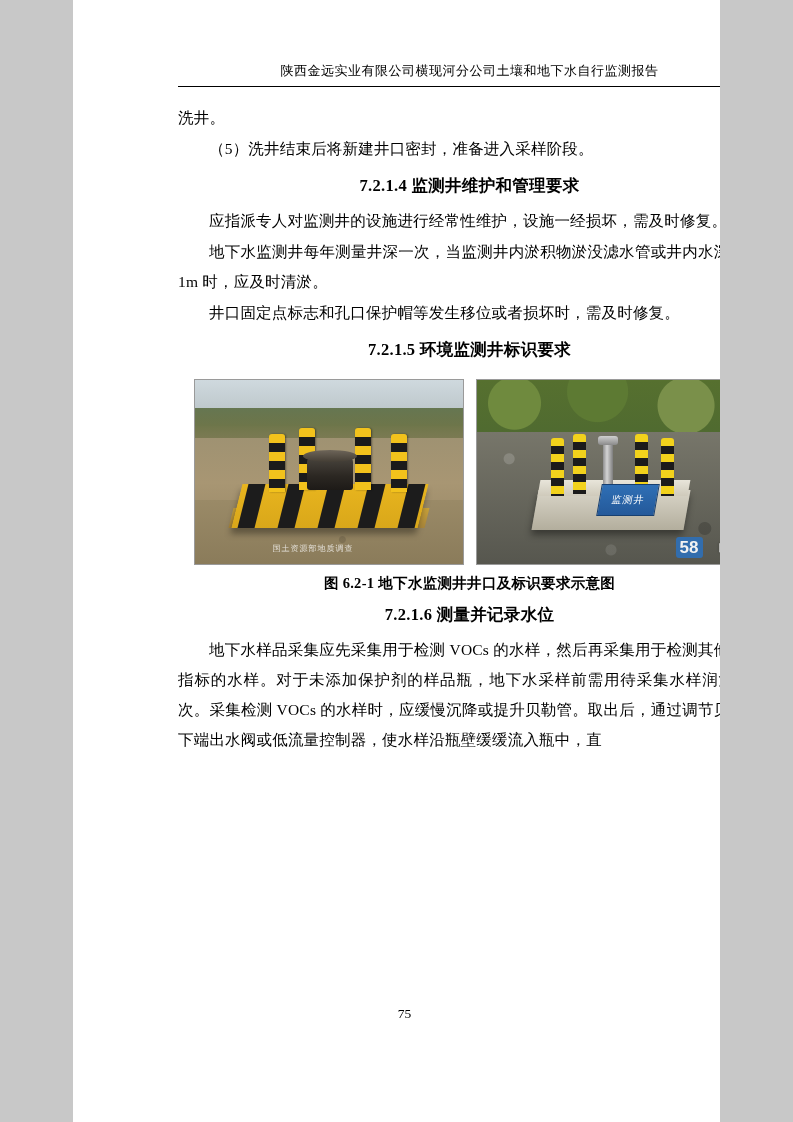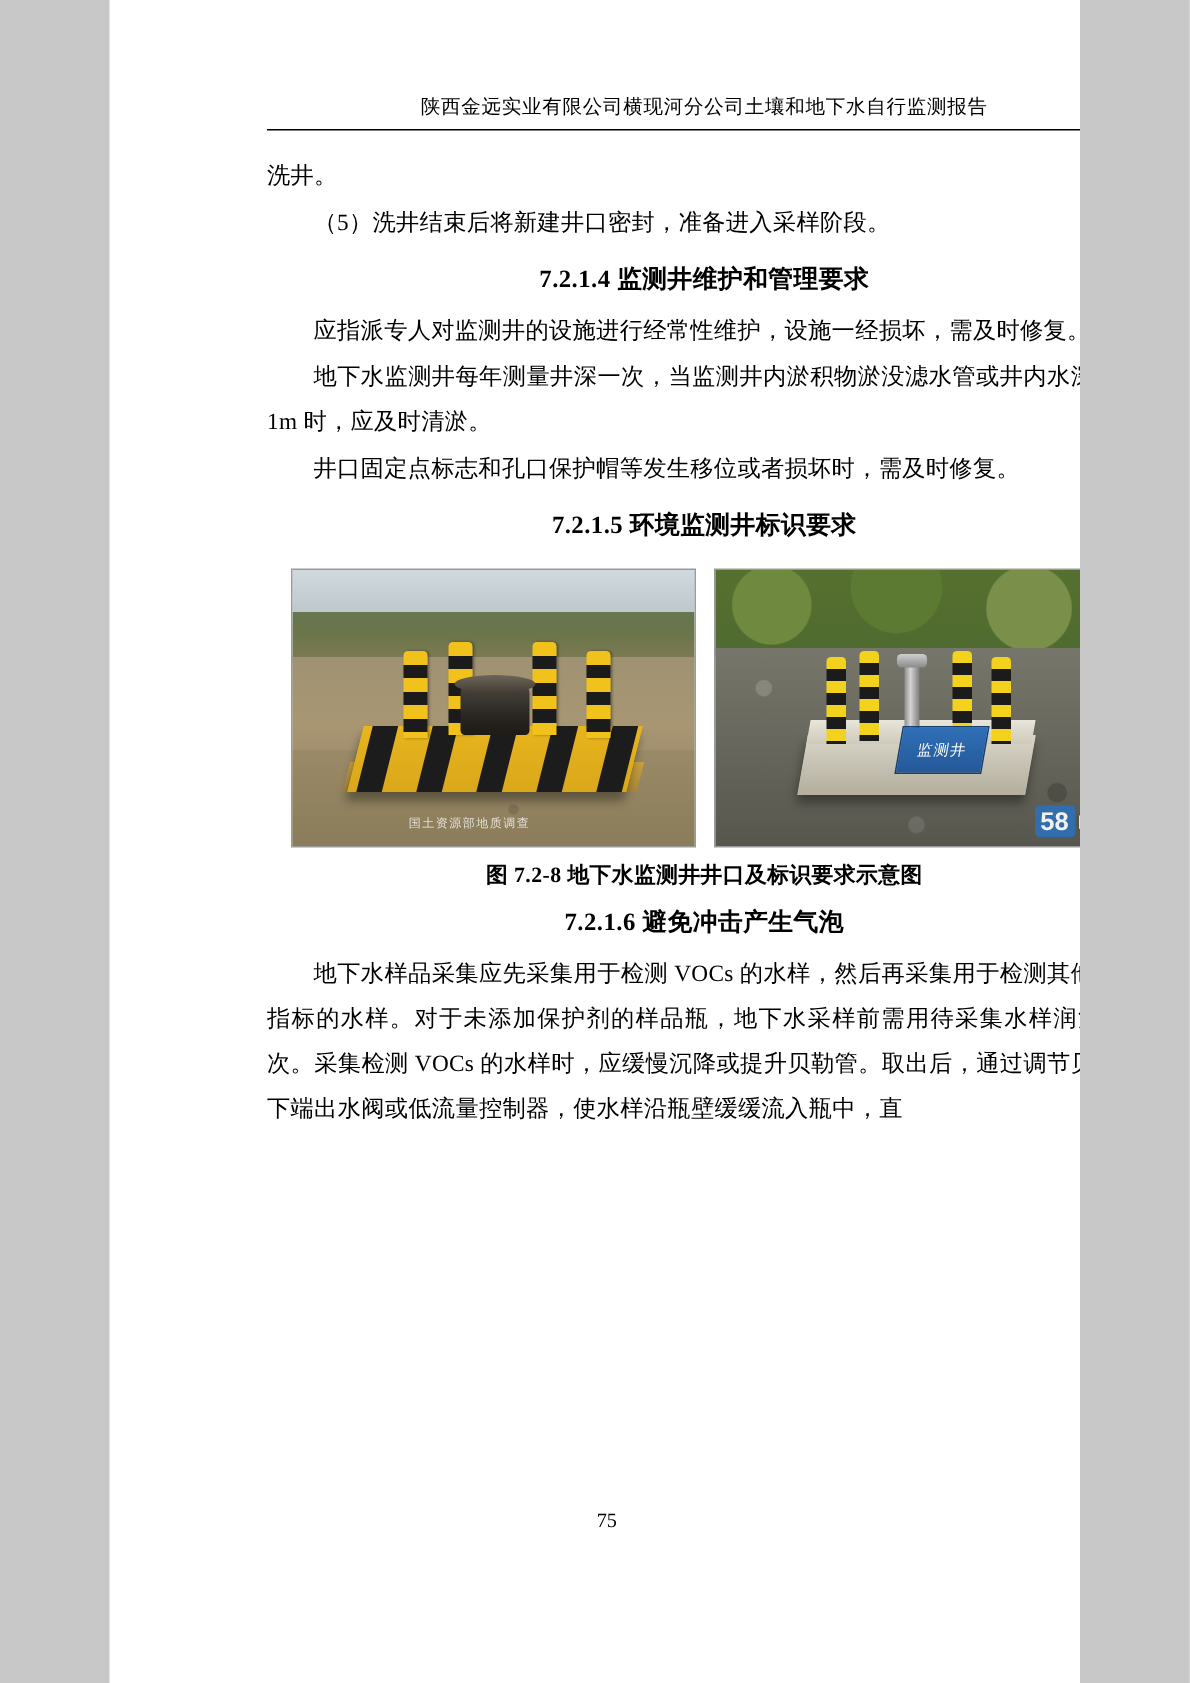--- a/index.html
+++ b/index.html
@@ -210,21 +210,21 @@
   }
   .ph2 .pipe-cap {
     position: absolute;
     left: 121px; top: 56px;
     width: 20px; height: 9px;
     background: linear-gradient(180deg,#cfcfcf 0%, #8a8a8a 100%);
     border-radius: 3px;
   }
   .ph2 .logo58 {
     position: absolute; right: 6px; bottom: 6px;
-    display: flex; align-items: center; gap: 2px;
+    display: flex; align-items: center; gap: 16px;
     opacity: 0.92;
   }
   .ph2 .logo58 .badge {
     background: #2f6fb5;
     color: #fff;
     font-family: "Liberation Sans", sans-serif;
     font-weight: bold;
     font-size: 17px;
     line-height: 19px;
     padding: 1px 4px;
@@ -313,23 +313,23 @@
           <div class="sign">
             <span>监测井</span>
           </div>
           <div class="logo58">
             <div class="badge">58</div>
             <div class="txt">同城</div>
           </div>
         </div>
 
       </div>
-      <div class="fig-caption">图 7.2-8  地下水监测井井口及标识要求示意图</div>
+      <div class="fig-caption">图 6.2-1  地下水监测井井口及标识要求示意图</div>
     </div>
 
-    <h3 class="heading">7.2.1.6 避免冲击产生气泡</h3>
+    <h3 class="heading">7.2.1.6 测量并记录水位</h3>
 
     <p class="body-text indent">地下水样品采集应先采集用于检测 VOCs 的水样，然后再采集用于检测其他水质指标的水样。对于未添加保护剂的样品瓶，地下水采样前需用待采集水样润洗 2-3 次。采集检测 VOCs 的水样时，应缓慢沉降或提升贝勒管。取出后，通过调节贝勒管下端出水阀或低流量控制器，使水样沿瓶壁缓缓流入瓶中，直</p>
 
   </div>
 
   <div class="page-number">75</div>
 </div>
 
 </body></html>

